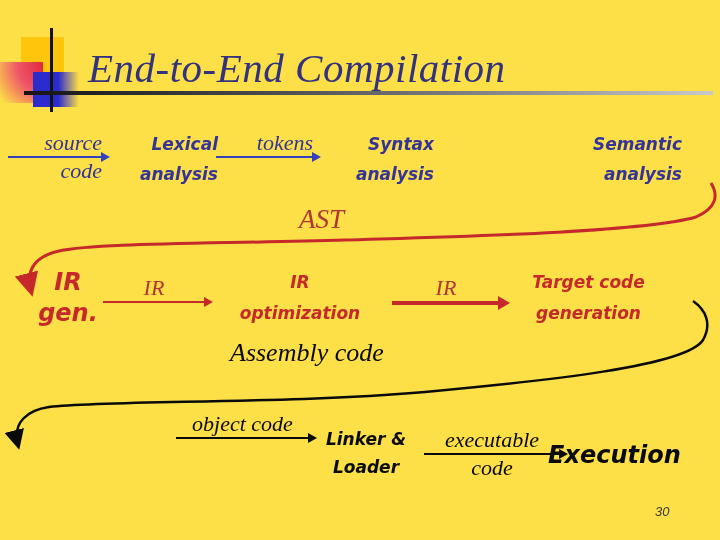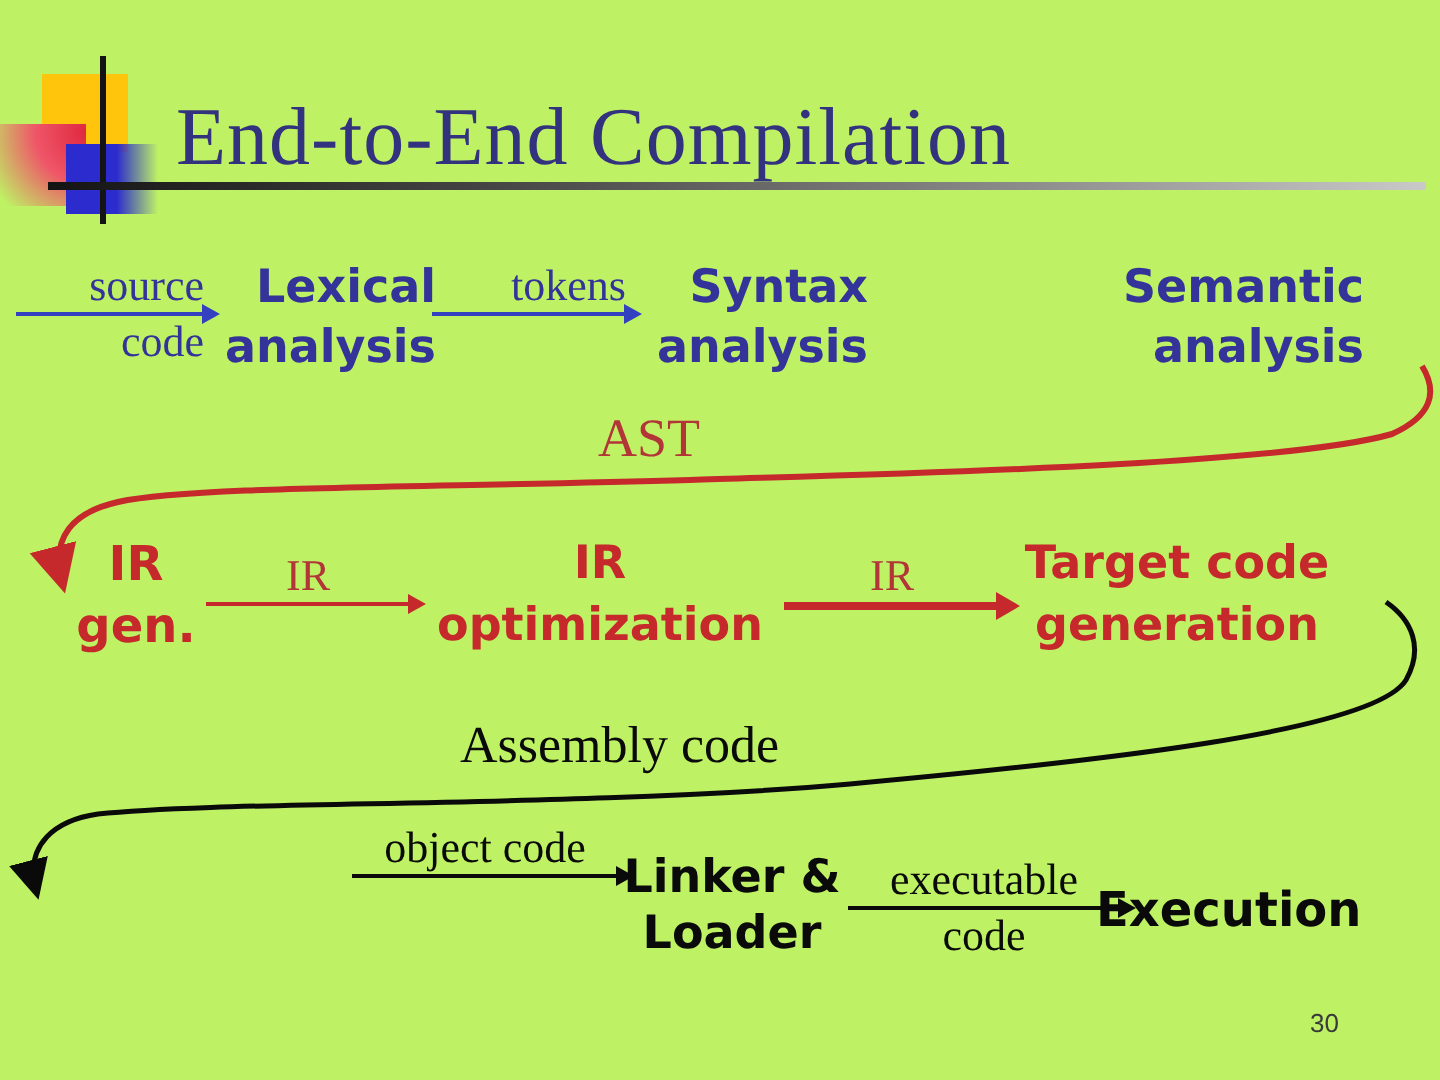--- a/index.html
+++ b/index.html
@@ -1,18 +1,18 @@
 <!DOCTYPE html>
 <html><head>
 <meta charset="utf-8">
 <style>
   html,body { margin:0; padding:0; background:#888; }
   #slide {
-    position:relative; width:720px; height:540px; background:#bef264;
-    overflow:hidden; font-family:"Liberation Sans", sans-serif;
+    position:relative; width:720px; height:540px; background:#fde047;
+    overflow:hidden; font-family:"Liberation Sans", sans-serif;font-style:italic;
   }
   
   .logo-box { position:absolute; }
   #logo-yellow { left:21px; top:37px; width:43px; height:39px;
     background:#ffc40c; }
   #logo-red { left:0px; top:62px; width:43px; height:41px;
     background:radial-gradient(circle at 100% 10%, #e02840 0%, #ef5668 45%, rgba(255,245,245,0) 95%); }
   #logo-blue { left:33px; top:72px; width:46px; height:35px;
     background:linear-gradient(to right, #2b2bce 55%, rgba(255,255,255,0) 100%); }
   #logo-vline { left:50px; top:28px; width:3px; height:84px; background:#141414; }
@@ -22,21 +22,21 @@
     color:#32327e; letter-spacing:0.5px; white-space:nowrap;
   }
   #title-rule {
     position:absolute; left:24px; top:91px; width:689px; height:4px;
     background:linear-gradient(to right, #141414 0%, #4a4a4a 35%, #8a8a8a 70%, #c9c9c9 100%);
   }
   
   .stage {
     position:absolute; display:flex; flex-direction:column; align-items:center;
     font-family:"DejaVu Sans", sans-serif; font-weight:700;
-    font-size:23px; line-height:30px; text-align:center; white-space:nowrap;
+    font-size:17px; line-height:30px; text-align:center; white-space:nowrap;
   }
   .edge {
     position:absolute; display:flex; flex-direction:column; align-items:center;
     font-family:"Liberation Serif", serif; font-size:22px; line-height:23px;
     white-space:nowrap;
   }
   .harrow { position:relative; width:100%; height:2px; background:currentColor; margin:2px 0 1px 0; }
   .harrow::after {
     content:""; position:absolute; right:-8px; top:50%; transform:translateY(-50%);
     width:0; height:0; border-left:9px solid; border-top:5px solid transparent;
@@ -116,21 +116,21 @@
   <div class="edge c-redserif" style="left:392px; top:276px; width:108px;">
     <span>IR</span>
     <div class="harrow thick c-red"></div>
   </div>
 
   <div class="stage c-red" style="left:506px; top:267px; width:165px; line-height:31px;">
     <span>Target code</span>
     <span>generation</span>
   </div>
 
-  <div class="serif-label c-black" style="left:230px; top:358px; font-size:26px;">Assembly code</div>
+  <div class="serif-label c-black" style="left:230px; top:338px; font-size:26px;">Assembly code</div>
 
 
   <div class="edge c-black" style="left:176px; top:412px; width:133px;">
     <span>object code</span>
     <div class="harrow c-black"></div>
   </div>
 
   <div class="stage c-black" style="left:308px; top:425px; width:116px; line-height:28px;">
     <span>Linker &amp;</span>
     <span>Loader</span>

